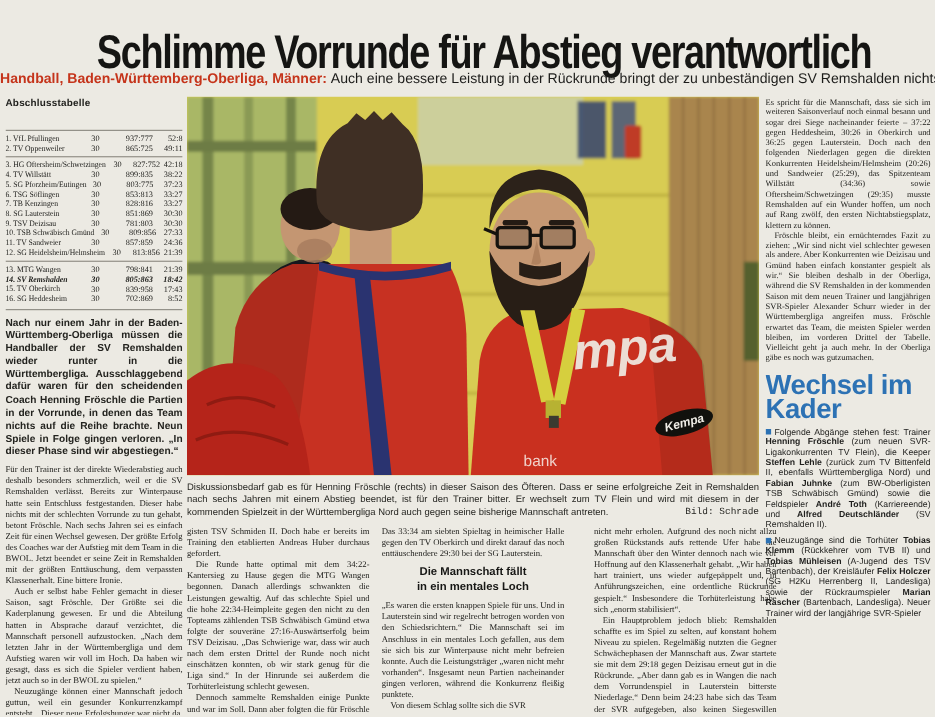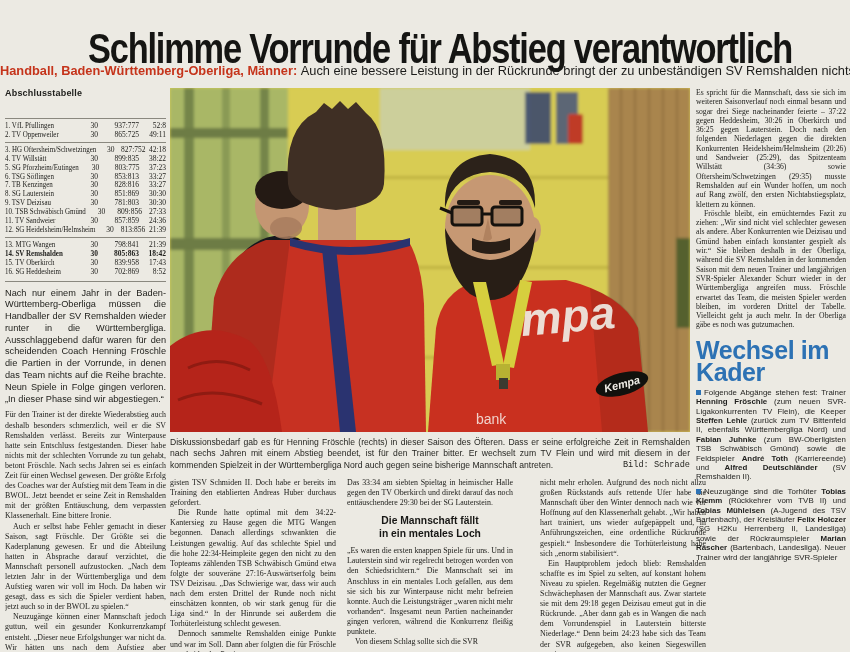--- a/index.html
+++ b/index.html
@@ -31,32 +31,32 @@
   .kicker .ktext{font-weight:500;}
   
   .left-col{position:absolute;left:5px;top:88px;width:161px;height:562px;overflow:hidden;}
   .standings-title{
     font-family:"Liberation Sans", sans-serif;font-weight:700;font-size:9px;
     letter-spacing:.2px;padding-bottom:20px;border-bottom:1px solid var(--rule);
   }
   .standings{border-bottom:1px solid var(--rule);padding:3px 0 4px;}
   .trow{display:flex;font-size:7.5px;line-height:8.9px;}
   .trow .c-team{flex:1;white-space:nowrap;transform:scaleX(.93);transform-origin:left center;}
-  .trow .c-num{width:15px;text-align:right;}
+  .trow .c-num{width:15px;text-align:left;}
   .trow .c-goals{width:41px;text-align:right;}
   .trow .c-pts{width:27px;text-align:right;}
-  .trow.tb{font-weight:700;}
+  .trow.tb{font-weight:700;font-style:italic;}
   .tsep{border-top:1px solid var(--rule);margin:2.5px 0;}
   .byline{
     margin-top:8px;font-family:"Liberation Sans", sans-serif;font-size:8.4px;line-height:10px;
     font-variant:small-caps;letter-spacing:.5px;color:#3a3a36;
   }
   .lead{
     margin:6px 0 0;font-family:"Liberation Sans", sans-serif;font-size:9.2px;line-height:11.8px;
-    text-align:justify;color:#23231f;
+    text-align:justify;color:#23231f;font-weight:bold;
   }
   .bodytext{font-size:7.9px;line-height:10.1px;text-align:justify;margin:0;hyphens:auto;overflow-wrap:break-word;}
   .bodytext.first{margin-top:5px;}
   .ind{text-indent:8px;}
   
   .photo{position:absolute;left:170px;top:88px;width:520px;height:344px;overflow:hidden;background:#d8cc52;}
   .photo svg{display:block;}
   .caption{
     position:absolute;left:170px;top:437px;width:520px;
     font-family:"Liberation Sans", sans-serif;font-size:8.6px;line-height:11.3px;

